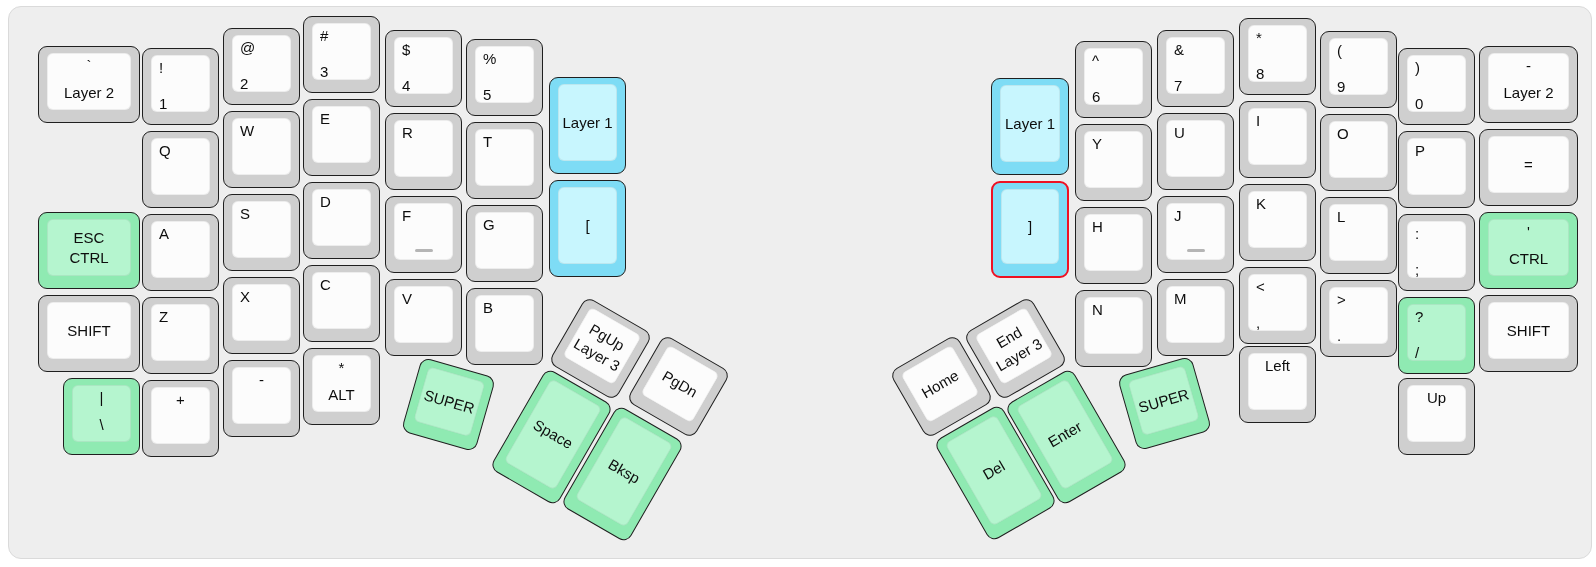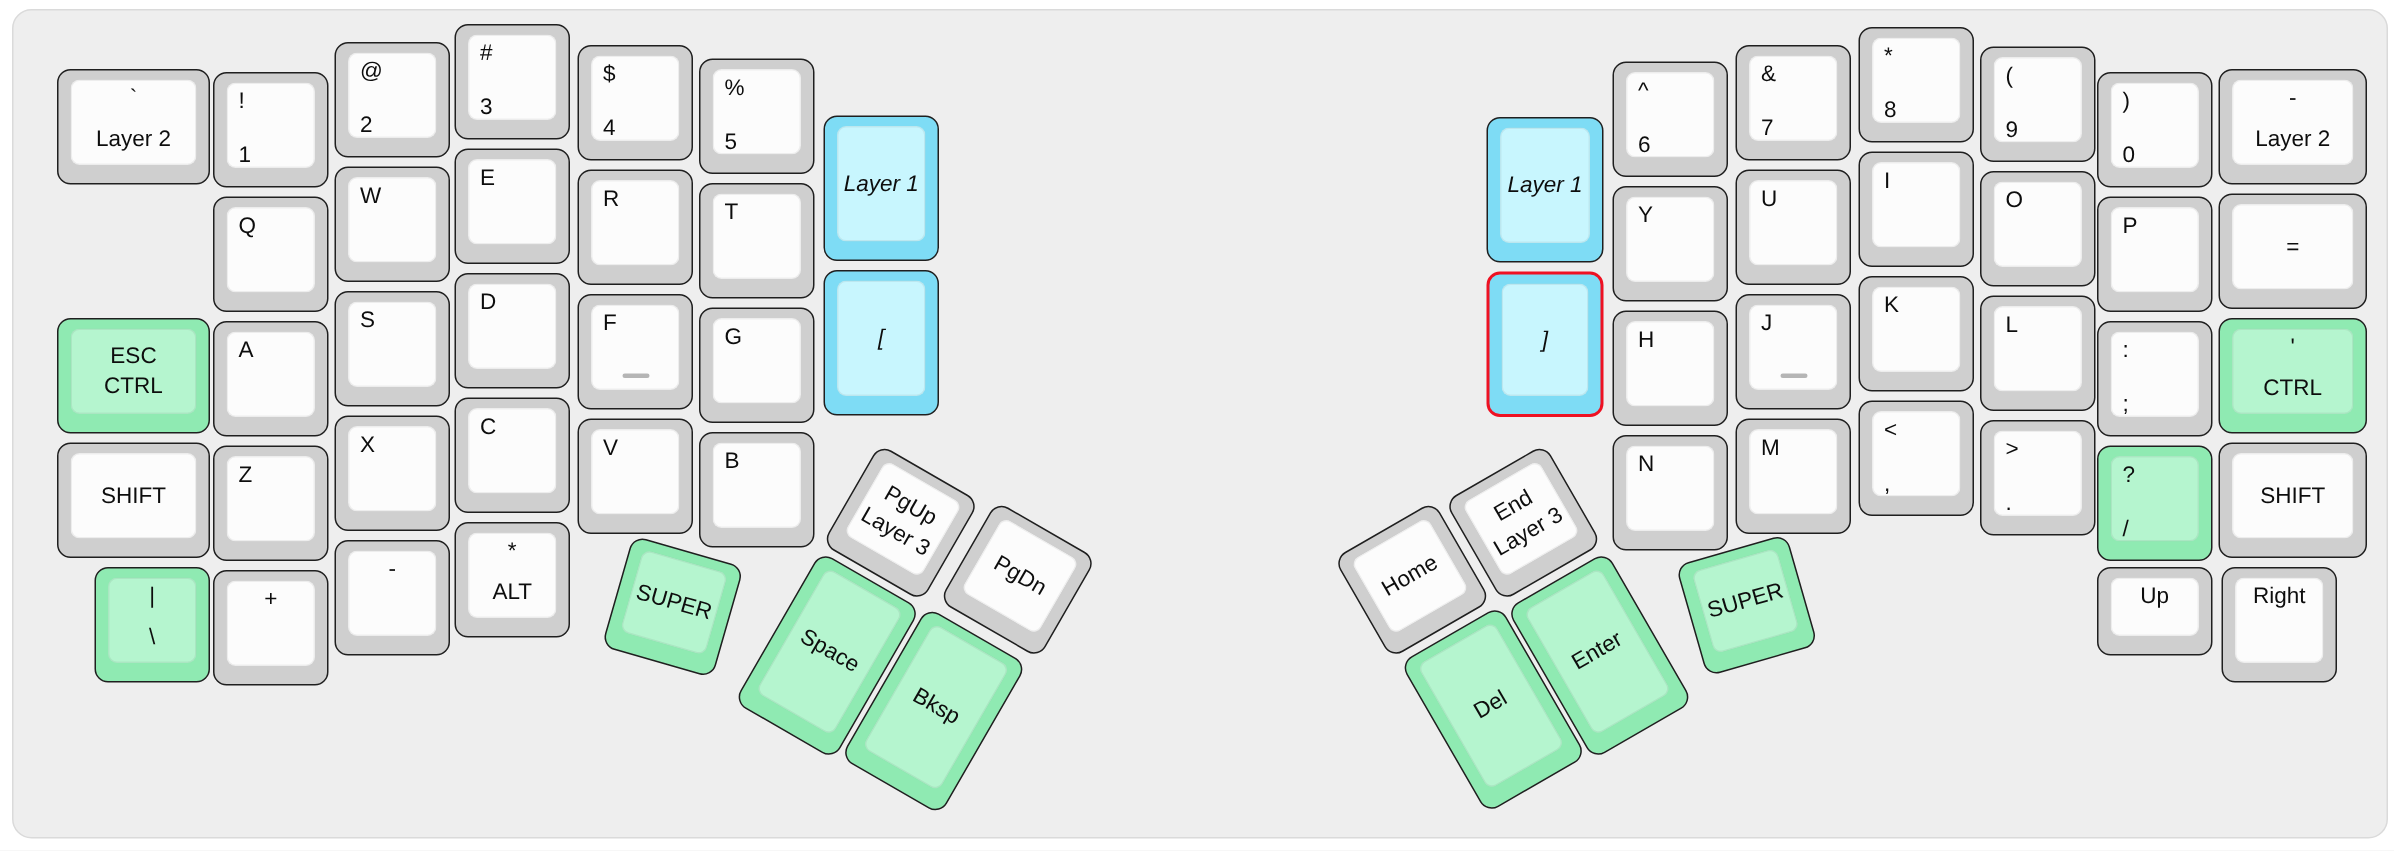--- a/index.html
+++ b/index.html
@@ -22,21 +22,21 @@
   .key.green { background:#8feab2; }
   .key.blue  { background:#7edcf5; }
   .key.highlighted { border-color:#ee1122; border-width:2px; }
   .cap {
     position:absolute; left:8px; right:8px; top:6px; bottom:12px;
     border-radius:6px; display:flex; flex-direction:column; overflow:visible;
     border:1px solid rgba(0,0,0,0.06);
   }
   .key.gray  .cap { background:#fcfcfc; }
   .key.green .cap { background:#b5f5cf; }
-  .key.blue  .cap { background:#c8f6fe;font-style:italic; }
+  .key.blue  .cap { background:#c8f6fe; }
   .line { font-size:15px; white-space:nowrap; }
   
   .cap.c  { align-items:center; justify-content:center; text-align:center; }
   .cap.c .line { line-height:20px; }
   
   .cap.ct { align-items:center; justify-content:flex-start; padding-top:3px; text-align:center; }
   .cap.ct .line { line-height:18px; margin-bottom:9px; }
   
   .cap.tl { align-items:flex-start; justify-content:flex-start; padding:3px 0 0 7px; text-align:left; }
   .cap.tl .line { line-height:18px; margin-bottom:18px; }
@@ -299,20 +299,25 @@
       <div class="cap tl">
         <div class="line">K</div>
       </div>
     </div>
     <div class="key gray" style="width: 77px; height: 77px; left: 1239px; top: 267px;">
       <div class="cap tl">
         <div class="line">&lt;</div>
         <div class="line">,</div>
       </div>
     </div>
+    <div class="key gray" style="width: 77px; height: 77px; left: 1239px; top: 346px;">
+      <div class="cap ct">
+        <div class="line">Left</div>
+      </div>
+    </div>
     <div class="key gray" style="width: 77px; height: 77px; left: 1320px; top: 31px;">
       <div class="cap tl">
         <div class="line">(</div>
         <div class="line">9</div>
       </div>
     </div>
     <div class="key gray" style="width: 77px; height: 77px; left: 1320px; top: 114px;">
       <div class="cap tl">
         <div class="line">O</div>
       </div>
@@ -344,21 +349,21 @@
         <div class="line">:</div>
         <div class="line">;</div>
       </div>
     </div>
     <div class="key green" style="width: 77px; height: 77px; left: 1398px; top: 297px;">
       <div class="cap tl">
         <div class="line">?</div>
         <div class="line">/</div>
       </div>
     </div>
-    <div class="key gray" style="width: 77px; height: 59px; left: 1398px; top: 378px;">
+    <div class="key gray" style="width: 77px; height: 77px; left: 1398px; top: 378px;">
       <div class="cap ct">
         <div class="line">Up</div>
       </div>
     </div>
     <div class="key gray" style="width: 99px; height: 77px; left: 1479px; top: 46px;">
       <div class="cap ct">
         <div class="line">-</div>
         <div class="line">Layer 2</div>
       </div>
     </div>
@@ -369,25 +374,20 @@
     </div>
     <div class="key green" style="width: 99px; height: 77px; left: 1479px; top: 212px;">
       <div class="cap ct">
         <div class="line">'</div>
         <div class="line">CTRL</div>
       </div>
     </div>
     <div class="key gray" style="width: 99px; height: 77px; left: 1479px; top: 295px;">
       <div class="cap c">
         <div class="line">SHIFT</div>
-      </div>
-    </div>
-    <div class="key gray" style="width: 77px; height: 77px; left: 1481px; top: 378px;">
-      <div class="cap ct">
-        <div class="line">Right</div>
       </div>
     </div>
     <div class="key gray" style="width: 77px; height: 77px; left: 902.5px; top: 347.5px; transform: rotate(-30deg);">
       <div class="cap c">
         <div class="line">Home</div>
       </div>
     </div>
     <div class="key gray" style="width: 77px; height: 77px; left: 976.5px; top: 309.5px; transform: rotate(-30deg);">
       <div class="cap c">
         <div class="line">End</div>

